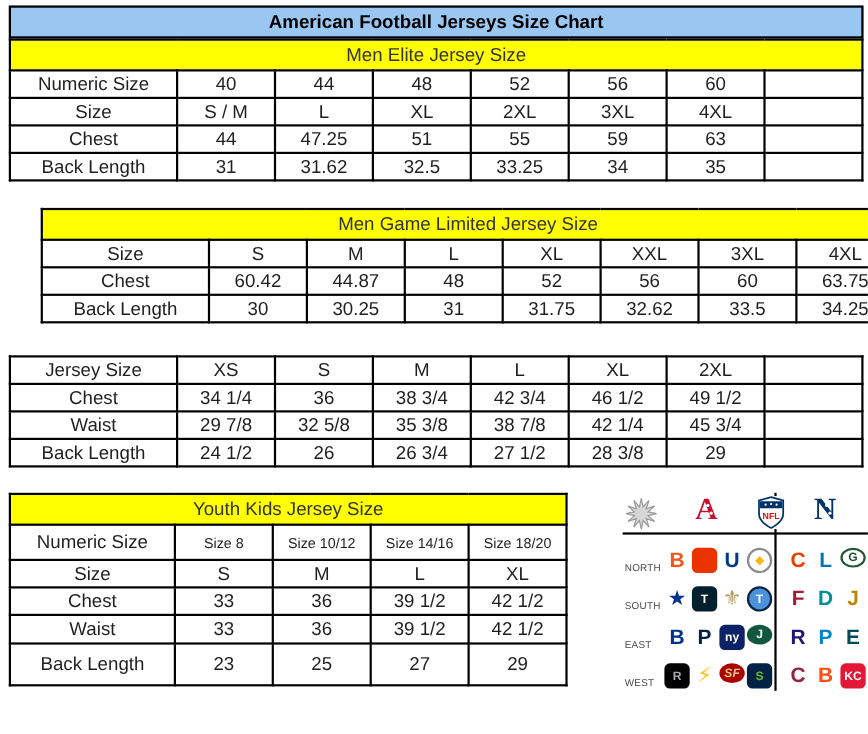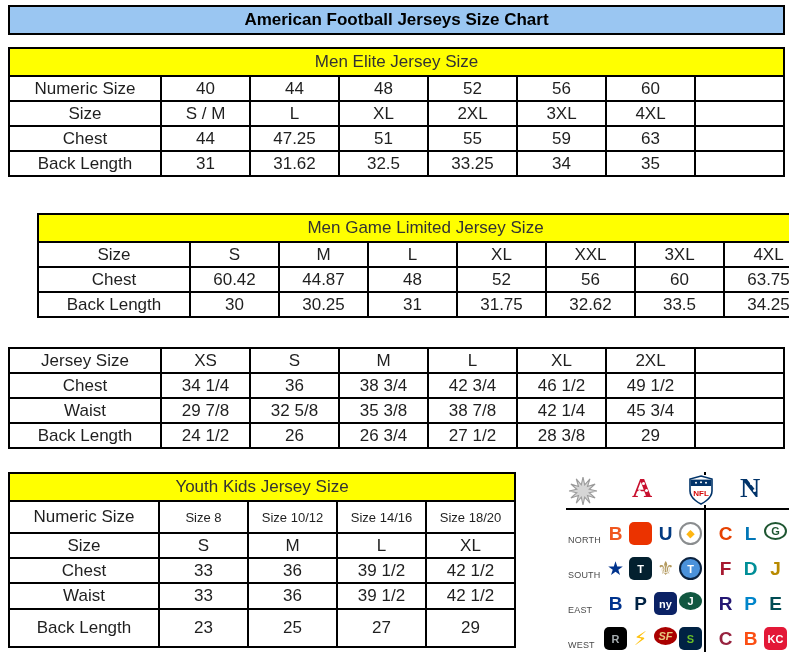--- a/index.html
+++ b/index.html
@@ -3,34 +3,34 @@
 <meta charset="utf-8">
 <style>
   html,body{margin:0;padding:0;}
   body{
     width:789px;height:667px;overflow:hidden;background:#ffffff;
     font-family:"Liberation Sans","DejaVu Sans",sans-serif;color:#1f1f1f;
   }
   .page{position:relative;padding:5px 4px 0 8px;width:777px;}
   .titlebar{
     height:26px;line-height:26px;background:#9AC6F2;border:2px solid #000;
-    text-align:center;font-weight:bold;font-size:17px;color:#000;margin-bottom:12px;
+    text-align:center;font-weight:bold;font-size:17px;color:#000;margin-bottom:0;
   }
   .tbl table{border-collapse:collapse;table-layout:fixed;width:777px;}
   .tbl table col:first-child{width:152px;}
   .tbl.compact table{width:508px;}
   .tbl.compact table col:first-child{width:150px;}
   .tbl td{
     border:2px solid #000;text-align:center;font-size:17px;padding:0;
     overflow:hidden;white-space:nowrap;color:#1f1f1f;
   }
   .tbl tr{height:25px;}
   .tbl td.section-header{background:#FFFF00;color:#333;font-size:17px;height:26px;}
   .tbl td.small{font-size:13px;margin-top:20px;}
-  .gap1{margin-bottom:36px;}
+  .gap1{margin-bottom:24px;}
   .gap2{margin-bottom:29px;padding-left:29px;}
   .gap3{margin-bottom:23px;}
   .bottom{display:flex;align-items:flex-start;gap:40px;}
   
   .panel{position:relative;width:259px;height:180px;margin-left:10px;}
   .divider-v{position:absolute;left:138px;top:0;bottom:0;width:2px;background:#000;z-index:1;}
   .header-line{position:absolute;left:0;right:0;top:36px;height:2px;background:#000;z-index:1;}
   .panel-header{position:relative;height:38px;z-index:2;}
   .starburst{position:absolute;left:2px;top:4px;}
   .conf-letter{

